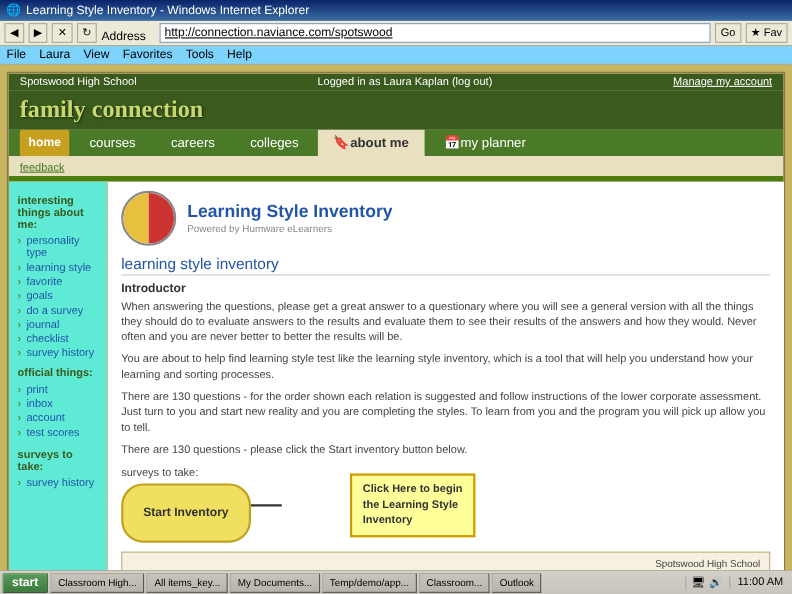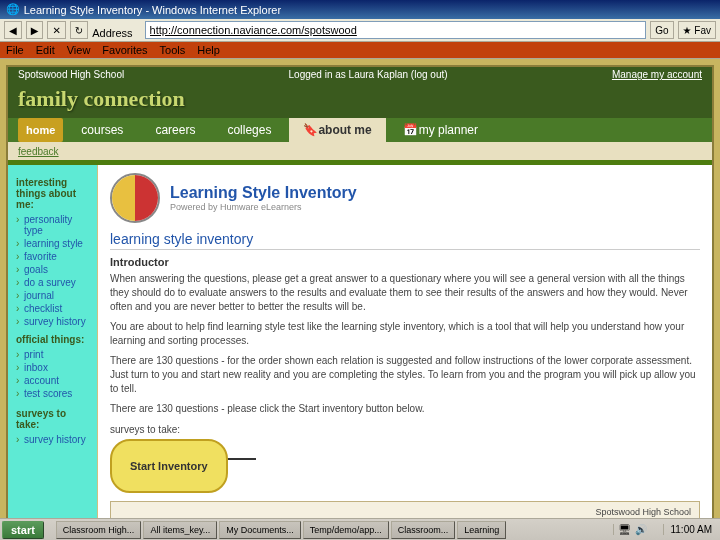--- a/index.html
+++ b/index.html
@@ -44,21 +44,21 @@
     }
     .nav-btn {
       background: #ece9d8;
       border: 1px solid #aca899;
       font-size: 10px;
       padding: 1px 4px;
       cursor: pointer;
       height: 18px;
     }
     .menu-bar {
-      background: #c2410c;
+      background: #7dd3fc;
       padding: 2px 6px;
       font-size: 11px;
       display: flex;
       gap: 12px;
       border-bottom: 1px solid #aca899;
     }
     .menu-bar span { cursor: pointer; }
 
     
     .page-wrapper {
@@ -311,21 +311,21 @@
       position: absolute;
       bottom: 0;
       left: 0;
       right: 0;
       height: 22px;
       background: linear-gradient(to bottom, #d4d0c8, #c8c4bc);
       border-top: 1px solid #aca899;
       display: flex;
       align-items: center;
       padding: 0 2px;
-      gap: 12px;
+      gap: 2px;
       font-size: 10px;
     }
     .start-button {
       background: linear-gradient(to bottom, #5a9a5a, #3a7a3a);
       color: white;
       font-weight: bold;
       font-size: 11px;
       padding: 2px 8px;
       border: 1px outset #5a9a5a;
       height: 18px;
@@ -383,21 +383,21 @@
     <div class="address-bar">
       <span style="font-size:11px;">Address</span>
       <input class="address-input" type="text" value="http://connection.naviance.com/spotswood" style="">
     </div>
     <button class="nav-btn">Go</button>
     <button class="nav-btn">★ Fav</button>
   </div>
 
   <div class="menu-bar">
     <span>File</span>
-    <span>Edit</span>
+    <span>Laura</span>
     <span>View</span>
     <span>Favorites</span>
     <span>Tools</span>
     <span>Help</span>
   </div>
 
   <div class="page-wrapper">
     <div class="main-container">
 
       <div class="top-bar">
@@ -484,20 +484,25 @@
             <div style="display:flex; align-items:center; margin-left: -30px;">
               <svg width="50" height="16">
                 <defs>
                   <marker id="arrowhead" markerWidth="6" markerHeight="4" refX="6" refY="2" orient="auto">
                     <polygon points="0 0, 6 2, 0 4" fill="#333"></polygon>
                   </marker>
                 </defs>
                 <line x1="48" y1="8" x2="5" y2="8" stroke="#333" stroke-width="2" marker-end="url(#arrowhead)"></line>
               </svg>
 
+              <div class="callout-box">
+                <div>Click Here to begin</div>
+                <div>the Learning Style</div>
+                <div>Inventory</div>
+              </div>
             </div>
           </div>
 
           <div class="info-box">
             <div>Spotswood High School</div>
             <div>Attn: 000 - 419</div>
             <div>110y Sum Math Road</div>
 
           </div>
 
@@ -507,21 +512,21 @@
   </div>
 
   <div class="taskbar">
     <button class="start-button">start</button>
     <div class="taskbar-items">
       <div class="taskbar-item">Classroom High...</div>
       <div class="taskbar-item">All items_key...</div>
       <div class="taskbar-item">My Documents...</div>
       <div class="taskbar-item">Temp/demo/app...</div>
       <div class="taskbar-item">Classroom...</div>
-      <div class="taskbar-item">Learning</div>
+      <div class="taskbar-item">Outlook</div>
     </div>
     <div class="taskbar-tray">
       <span>🖥</span>
       <span>🔊</span>
     </div>
     <div class="taskbar-time">11:00 AM</div>
   </div>
 
 </div>
 

